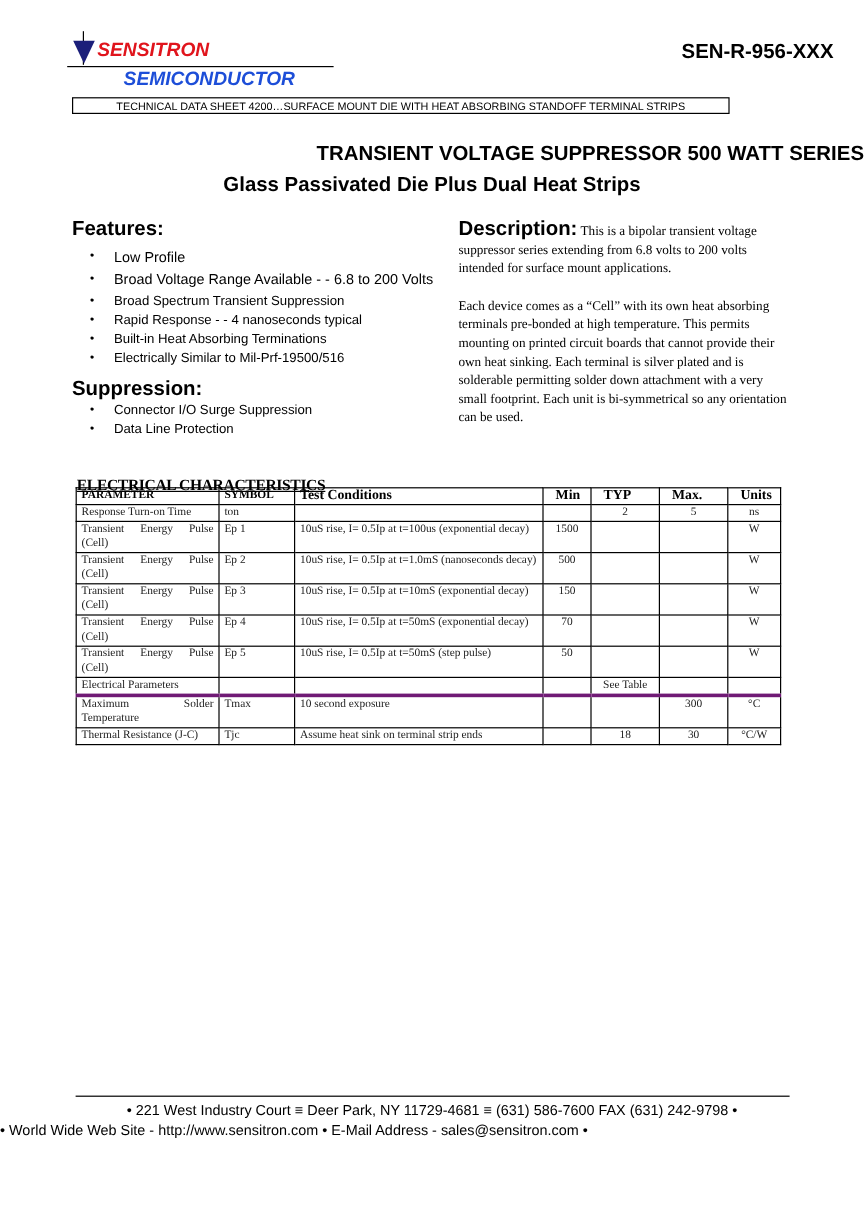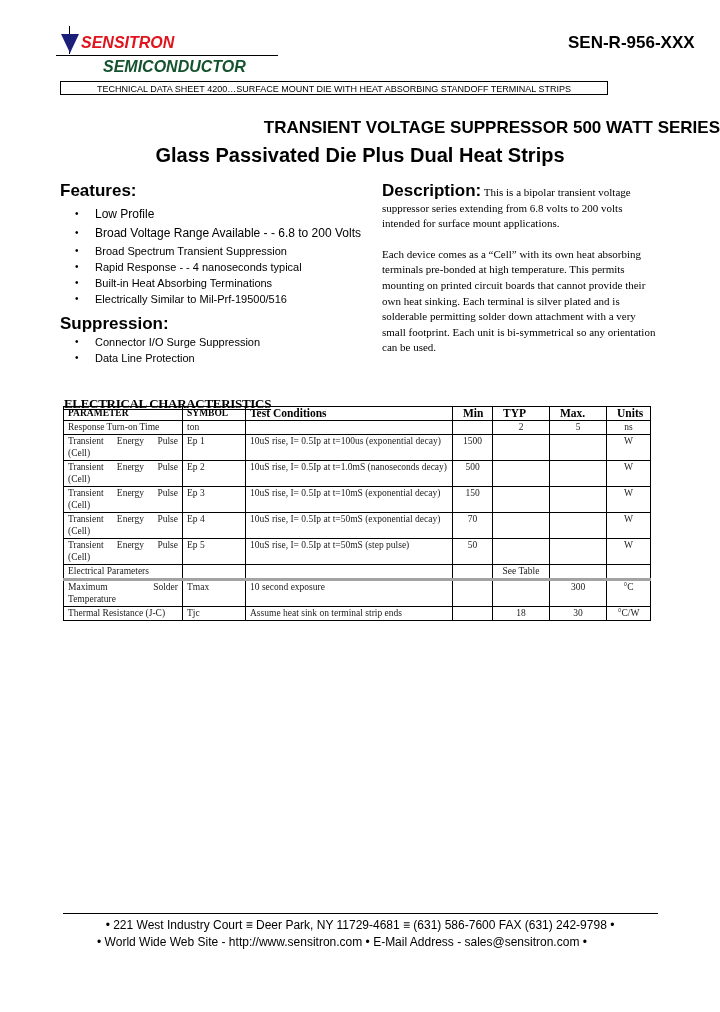--- a/index.html
+++ b/index.html
@@ -4,26 +4,26 @@
 <style>
   html, body { margin:0; padding:0; background:#fff; }
   body { width:720px; height:1012px; position:relative; overflow:hidden; color:#000; font-family:"Liberation Sans", sans-serif; }
   .abs { position:absolute; }
 
   
   .logo-tri { left:61px; top:34px; width:0; height:0; border-left:9px solid transparent; border-right:9px solid transparent; border-top:19px solid #1b1f7a; }
   .logo-stem { left:69px; top:26px; width:1px; height:28px; background:#000; }
   .logo-line { left:56px; top:55px; width:222px; height:1px; background:#000; }
   .brand1 { left:81px; top:34px; font-size:16px; font-weight:bold; font-style:italic; color:#e0141c; letter-spacing:0px; }
-  .brand2 { left:103px; top:58px; font-size:16px; font-weight:bold; font-style:italic; color:#14532d; }
+  .brand2 { left:103px; top:58px; font-size:16px; font-weight:bold; font-style:italic; color:#1d4ed8; }
   .partno { left:520px; top:33px; font-size:17px; font-weight:bold;margin-left:48px; }
   .techbar { left:60px; top:81px; width:548px; height:14px; border:1px solid #000; font-size:9px; text-align:center; line-height:14px; box-sizing:border-box; }
 
   .title1 { left:0; width:720px; top:118px; text-align:right; font-size:17px; font-weight:bold; }
-  .title2 { left:0; width:720px; top:144px; text-align:center; font-size:20px; font-weight:bold; }
+  .title2 { left:0; width:720px; top:144px; text-align:center; font-size:17px; font-weight:bold; }
 
   .h-features { left:60px; top:181px; font-size:17px; font-weight:bold; }
   .h-apps { left:60px; top:314px; font-size:17px; font-weight:bold; }
   ul.blist { position:absolute; margin:0; padding:0; list-style:none; }
   ul.blist li { position:relative; padding-left:20px; font-size:11px; height:16px; line-height:16px; }
   ul.blist li .bullet { position:absolute; left:0; top:0; font-size:10px; }
   .features { left:75px; top:205px; }
   .features li.big { font-size:12px; height:19px; line-height:18px; }
   .apps { left:75px; top:334px; }
 
@@ -32,27 +32,27 @@
   .desc p { margin:0 0 15px 0; }
 
   .ec-title { left:64px; top:396px; font-family:"Liberation Serif", serif; font-size:13px; font-weight:bold; text-decoration:underline; letter-spacing:-0.3px; }
   table.ec { position:absolute; left:63px; top:406px; border-collapse:collapse; font-family:"Liberation Serif", serif; font-size:9.5px; color:#222; }
   table.ec td, table.ec th { border:1px solid #000; padding:0 4px; vertical-align:top; line-height:12.5px; }
   table.ec th { font-weight:bold; text-align:left; color:#000; }
   table.ec th.big { font-size:11.5px; }
   table.ec th.c { text-align:left;padding-left:10px; }
   table.ec td.c { text-align:center; }
   table.ec td.j { text-align:justify; text-align-last:left; }
-  table.ec tr.thick td { border-top:3px solid #a3a3a3; }
+  table.ec tr.thick td { border-top:3px solid #701a75; }
   table.ec tr.two td { height:25px; }
   table.ec tr.one td { height:13px; }
 
   .foot-line { left:63px; top:913px; width:595px; height:1px; background:#000; }
   .foot1 { left:0; width:720px; top:918px; text-align:center; font-size:12px; }
-  .foot2 { left:0; width:684px; top:935px; text-align:center; font-size:12px; }
+  .foot2 { left:0; width:684px; top:935px; font-size:12px; }
 </style>
 </head>
 <body>
 
 <div class="abs logo-stem"></div>
 <div class="abs logo-tri"></div>
 <div class="abs logo-line"></div>
 <div class="abs brand1">SENSITRON</div>
 <div class="abs brand2">SEMICONDUCTOR</div>
 <div class="abs partno">SEN-R-956-XXX</div>

